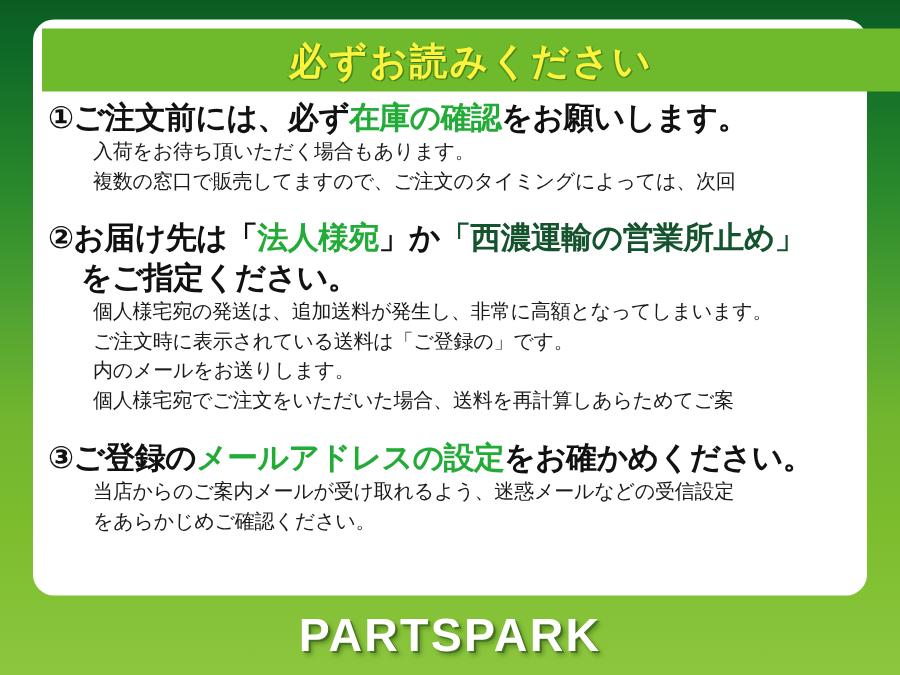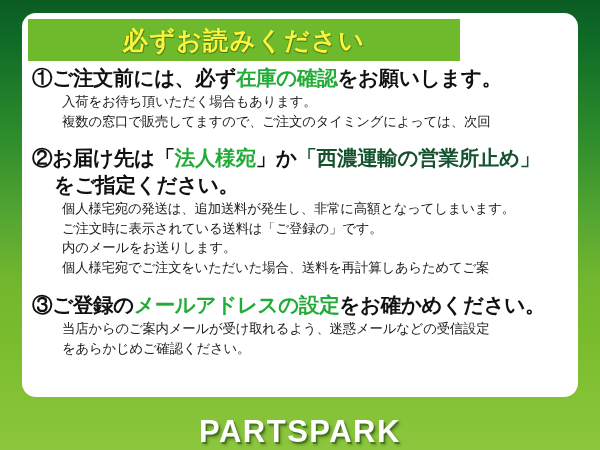--- a/index.html
+++ b/index.html
@@ -39,21 +39,21 @@
     background: #ffffff;
     border-radius: 14px;
     box-sizing: border-box;
   }
 
   
   .title-bar {
     position: absolute;
     left: 6px;
     top: 6px;
-    width: 432px;
+    width: 572px;
     height: 42px;
     background: #6fb92c;
     display: flex;
     align-items: center;
     justify-content: center;
   }
   .title-text {
     color: #fbf33c;
     font-size: 25px;
     font-weight: bold;
@@ -65,21 +65,20 @@
   }
 
   
   .content {
     position: absolute;
     left: 0;
     top: 52px;
     width: 556px;
     padding: 0 8px 0 10px;
     box-sizing: border-box;
-    font-family: Liberation Serif, serif;
   }
 
   .item { margin-bottom: 2px; }
 
   .head-line {
     display: block;
     color: #111111;
     font-weight: bold;
     font-size: 20.5px;
     line-height: 27px;
@@ -107,21 +106,21 @@
   .gap-2 { height: 13px; }
 
   
   .footer {
     position: absolute;
     left: 0;
     top: 398px;
     width: 600px;
     height: 52px;
     display: flex;
-    align-items: flex-end;
+    align-items: center;
     justify-content: center;
   }
   .logo {
     color: #ffffff;
     font-size: 31px;
     font-weight: bold;
     letter-spacing: 1.5px;
     font-family: "Liberation Sans", "DejaVu Sans", sans-serif;
     text-shadow:
        1.5px 1.5px 0 rgba(30,70,15,.45),

